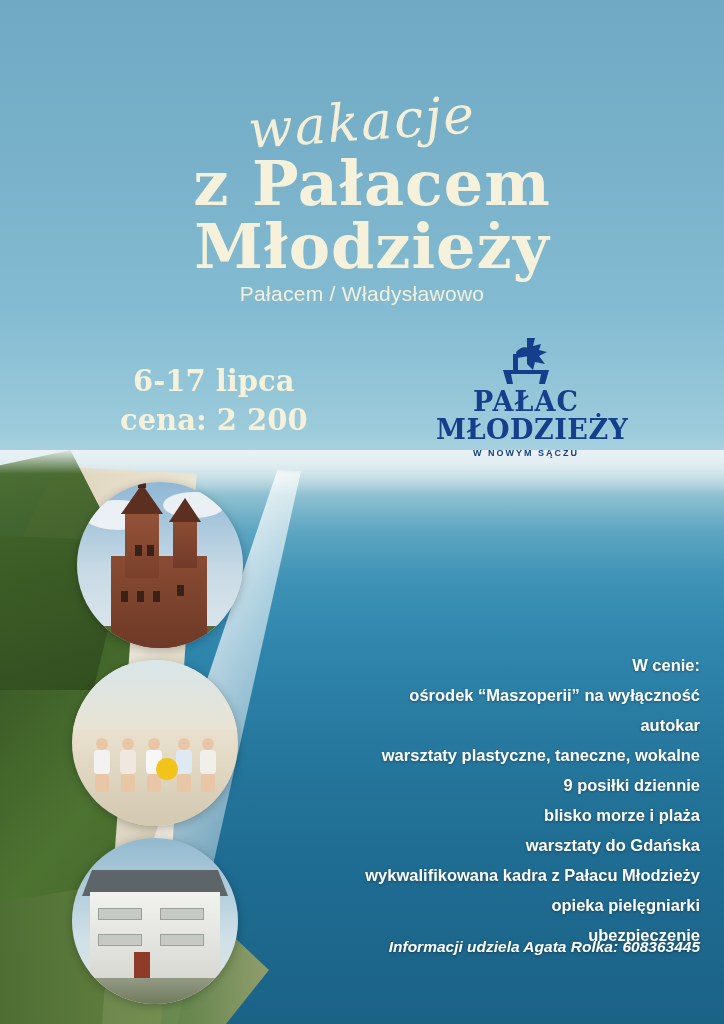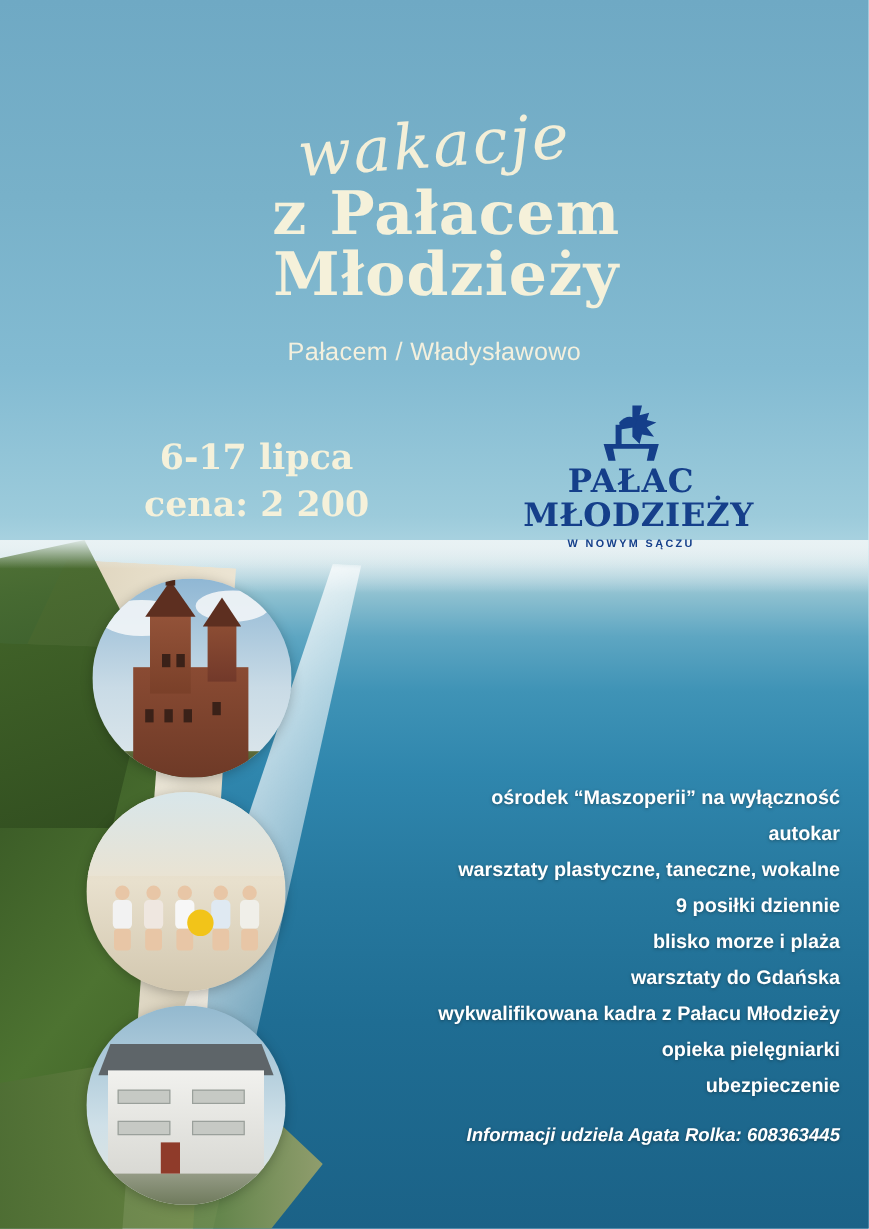--- a/index.html
+++ b/index.html
@@ -167,21 +167,21 @@
     font-size: 52px;
     color: #f3efd8;
     letter-spacing: 2px;
     transform: rotate(-4deg);
   }
   .title {
     position: absolute; left: 0; right: 0; top: 152px;
     text-align: center;
     font-family: "DejaVu Serif", serif;
     font-weight: bold;
-    font-size: 50px;
+    font-size: 62px;
     line-height: 1.02;
     color: #f5f1da;
     letter-spacing: 1px;
     padding-left: 20px;
   }
   .subtitle {
     position: absolute; left: 0; right: 0; top: 282px;
     text-align: center;
     font-size: 21px;
     color: #f3f0de;
@@ -332,20 +332,21 @@
     <div class="house-roof"></div>
     <div class="house-body"></div>
     <div class="balcony" style="left:26px; bottom:84px; width:44px; height:12px;"></div>
     <div class="balcony" style="left:88px; bottom:84px; width:44px; height:12px;"></div>
     <div class="balcony" style="left:26px; bottom:58px; width:44px; height:12px;"></div>
     <div class="balcony" style="left:88px; bottom:58px; width:44px; height:12px;"></div>
     <div class="door"></div>
   </div>
 
   <div class="includes">
+    <div>W cenie:</div>
     <div>ośrodek “Maszoperii” na wyłączność</div>
     <div>autokar</div>
     <div>warsztaty plastyczne, taneczne, wokalne</div>
     <div>9 posiłki dziennie</div>
     <div>blisko morze i plaża</div>
     <div>warsztaty do Gdańska</div>
     <div>wykwalifikowana kadra z Pałacu Młodzieży</div>
     <div>opieka pielęgniarki</div>
     <div>ubezpieczenie</div>
   </div>

